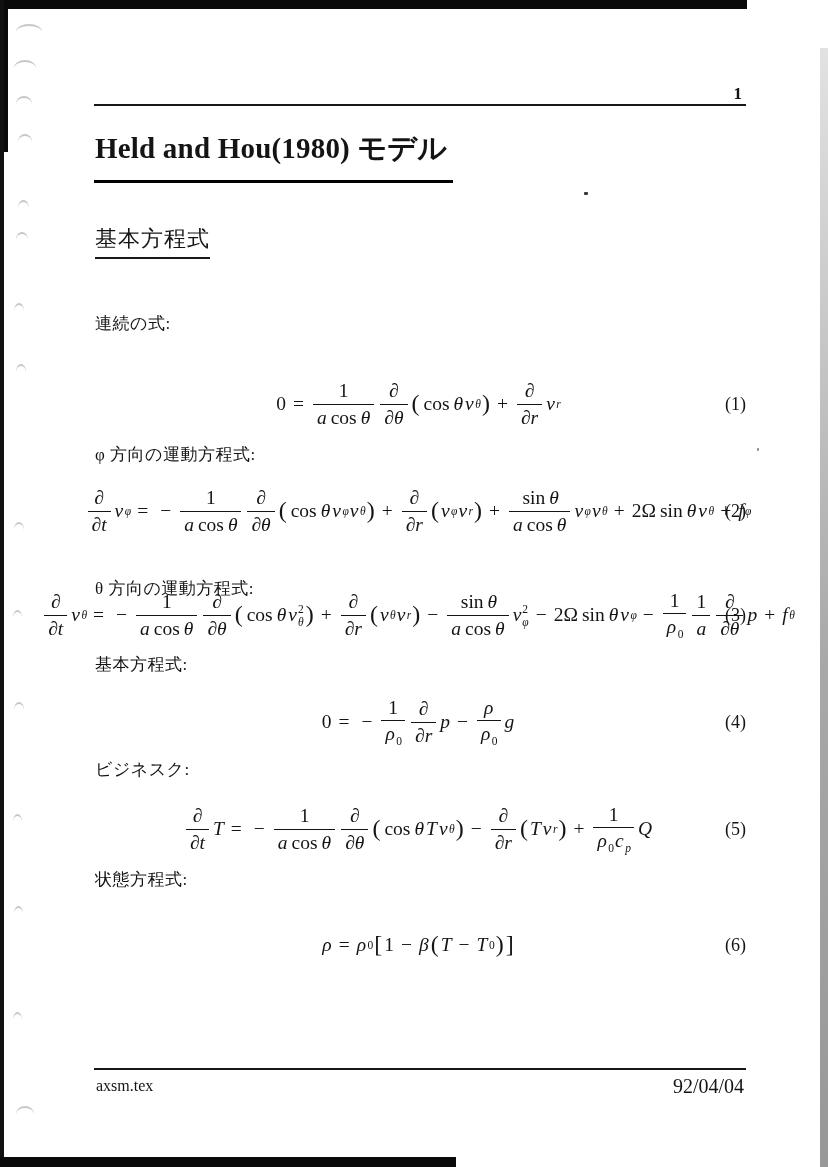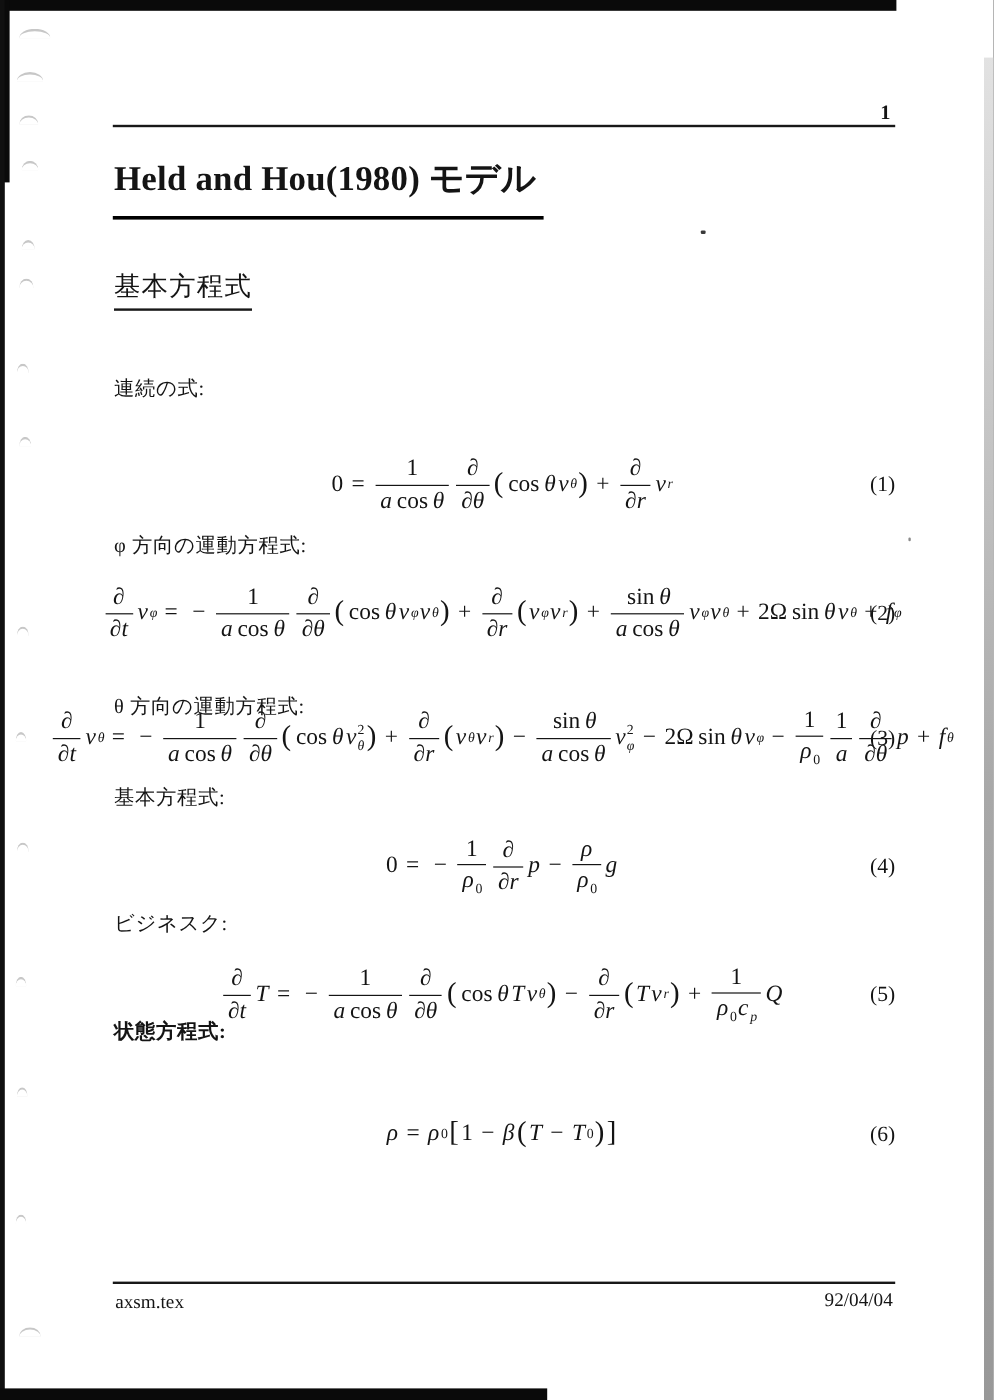--- a/index.html
+++ b/index.html
@@ -58,21 +58,21 @@
   .msub.up, .ss .up{font-style:normal;}
   .ss{
     display:inline-flex;flex-direction:column;align-items:flex-start;
     font-size:11.5px;line-height:1.1;vertical-align:middle;margin:0 1px 0 0;
     transform:translateY(1px);
   }
   .ss .s-sub{font-style:italic;}
   
   #footer-rule{top:1068px;}
   #footer-left{position:absolute;left:96px;top:1077px;font-size:16px;}
-  #footer-right{position:absolute;right:84px;top:1075px;font-size:16px;}
+  #footer-right{position:absolute;right:84px;top:1075px;font-size:20px;}
 </style>
 </head>
 <body>
 
 <div id="page">
 
   <div class="strip" id="strip-top"></div>
   <div class="strip" id="strip-left-thick"></div>
   <div class="strip" id="strip-left"></div>
   <div class="strip" id="strip-bottom"></div>
@@ -328,21 +328,21 @@
           <span class="mp">)</span>
           <span class="mo">+</span>
           <span class="frac">
             <span class="fnum"><span class="mn">1</span></span>
             <span class="fden"><span class="mi">ρ</span><sub class="msub up">0</sub><span class="mi">c</span><sub class="msub">p</sub></span>
           </span>
           <span class="mi">Q</span>
         </span>
         <span class="eqnum">(5)</span>
       </div>
-      <div class="eqlabel" style="top: 848px; font-weight: bold;">状態方程式:</div>
+      <div class="eqlabel" style="top: 868px;">状態方程式:</div>
       <div class="eqrow" style="top: 916px;">
         <span class="eqbody">
           <span class="mi">ρ</span>
           <span class="mo">=</span>
           <span class="mi">ρ</span>
           <sub class="msub up">0</sub>
           <span class="mp">[</span>
           <span class="mn">1</span>
           <span class="mo">−</span>
           <span class="mi">β</span>

